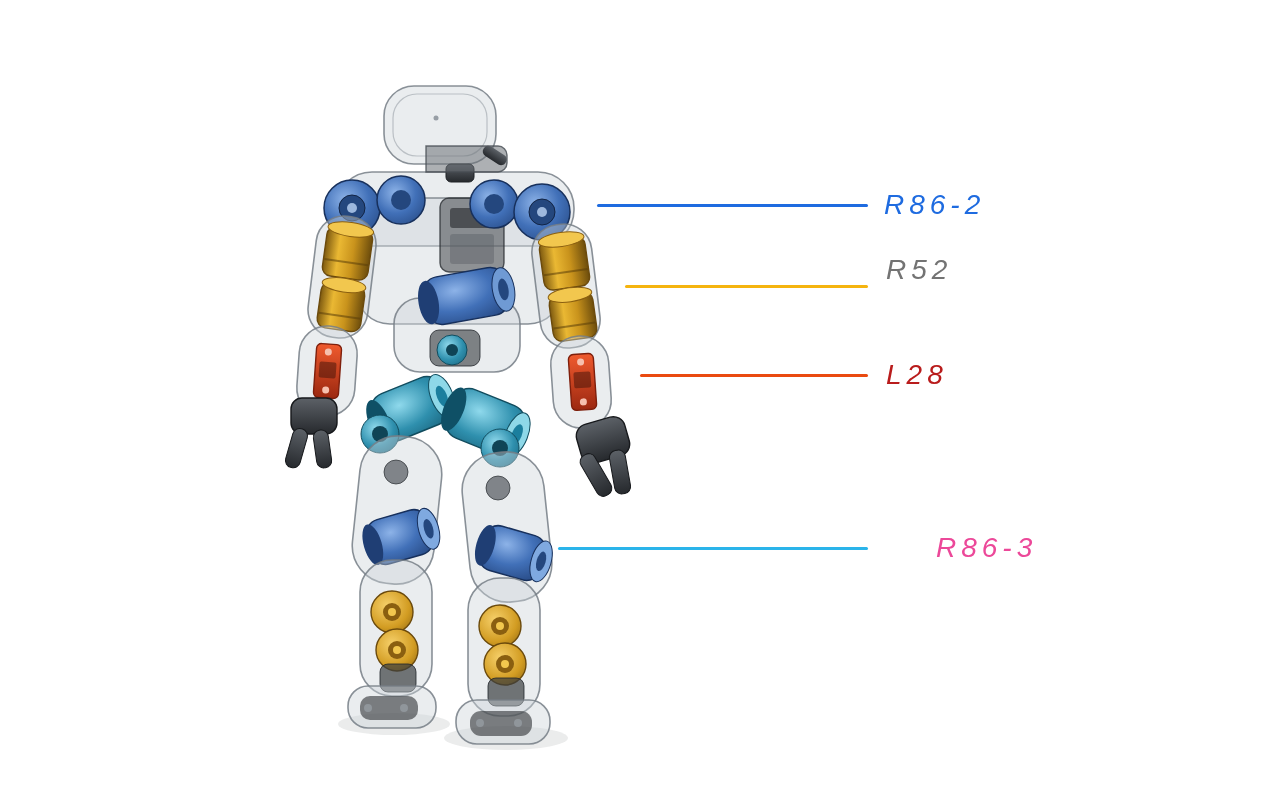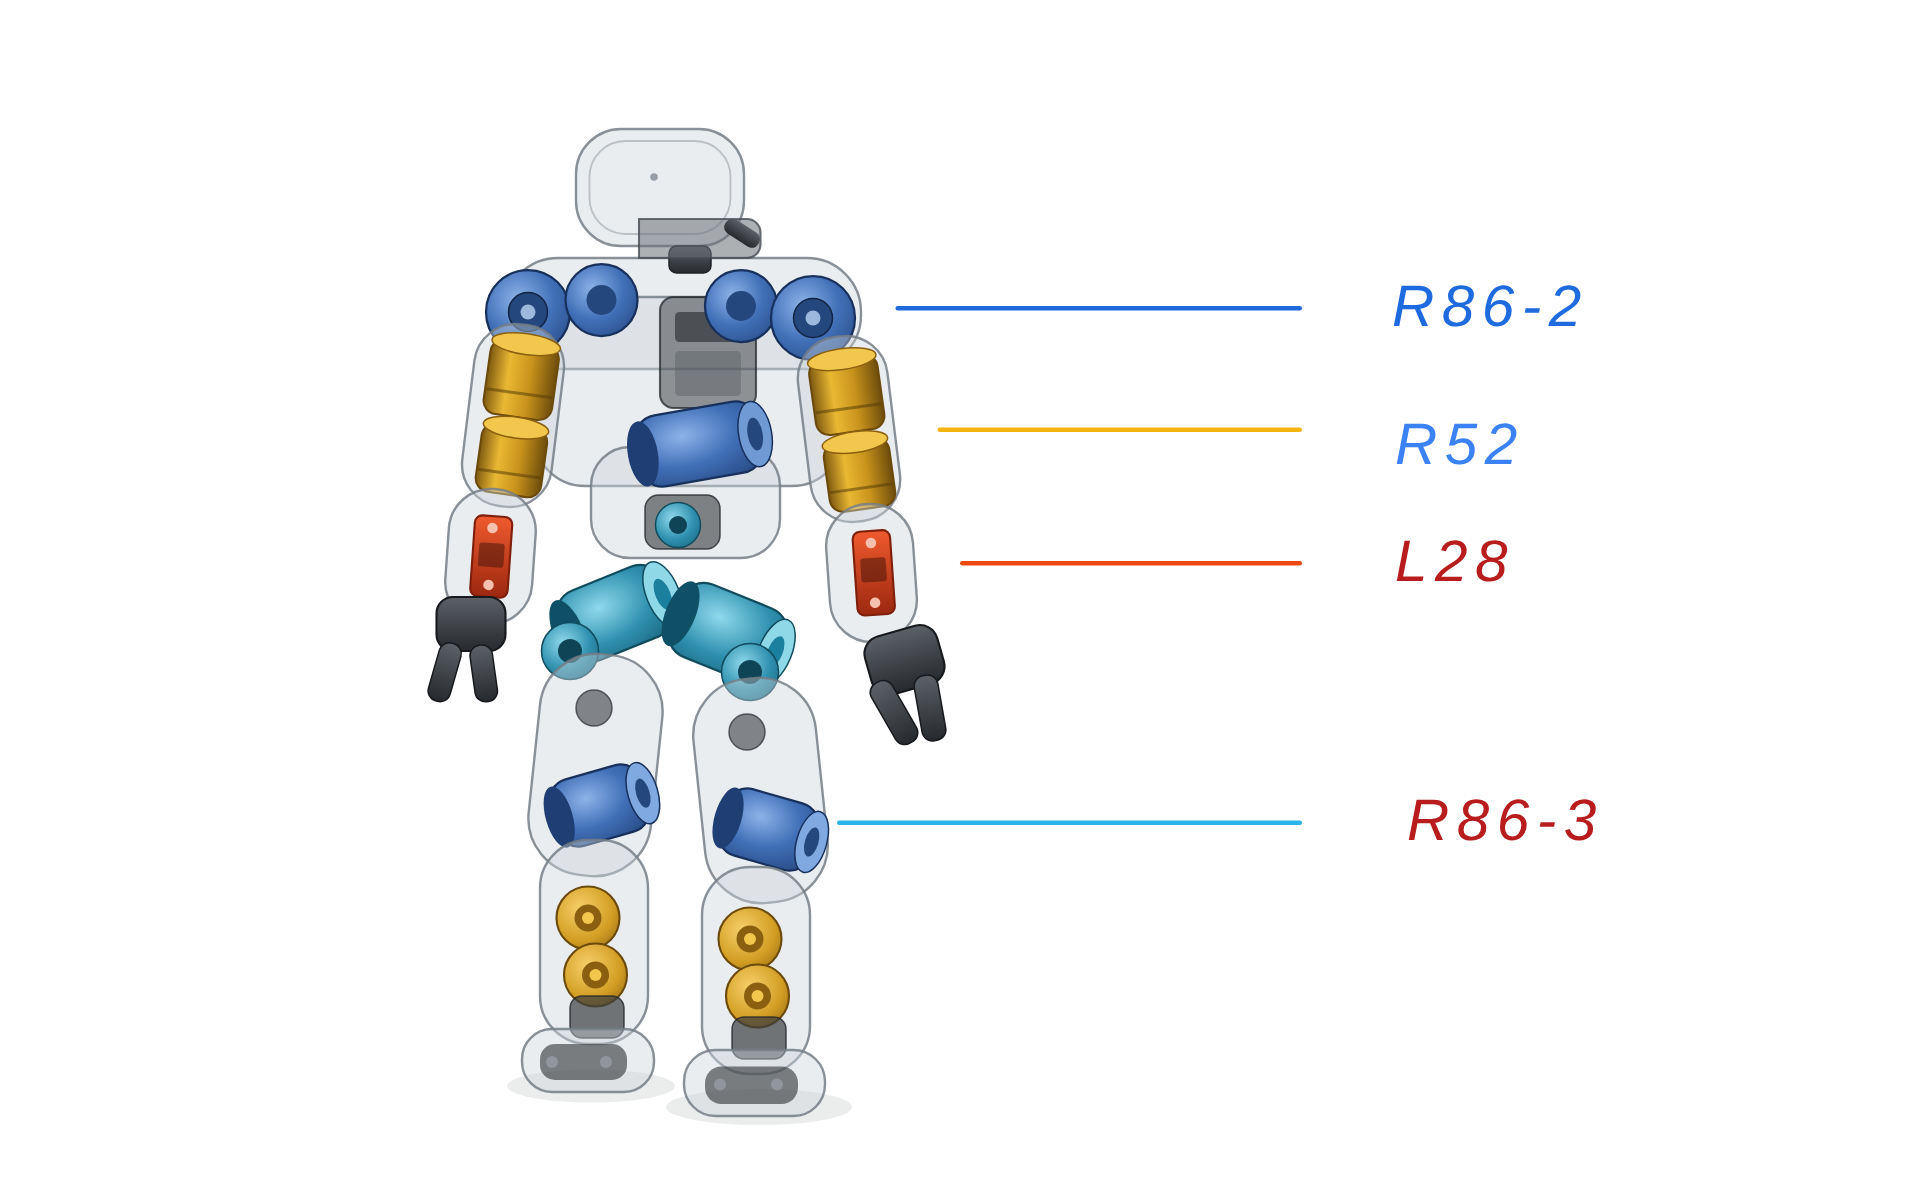--- a/index.html
+++ b/index.html
@@ -5,27 +5,26 @@
   * { margin: 0; padding: 0; box-sizing: border-box; }
   html, body { width: 1280px; height: 800px; background: #ffffff; overflow: hidden; }
   body { font-family: "Liberation Sans", sans-serif; position: relative; }
   .stage { position: absolute; left: 0; top: 0; width: 1280px; height: 800px; background: #ffffff; }
   .robot-svg { position: absolute; left: 0; top: 0; }
   .shell { fill: rgba(206,211,216,0.42); stroke: rgba(118,126,134,0.85); stroke-width: 1.6; }
   .annotations { position: absolute; left: 0; top: 0; width: 1280px; height: 800px; }
   .leader { position: absolute; height: 3px; border-radius: 2px; }
   .callout-label {
     position: absolute;
-    font-size: 39px;
+    font-size: 28px;
     font-style: italic;
     font-weight: 500;
     letter-spacing: 5px;
     line-height: 38px;
     white-space: nowrap;
-    margin-left: 44px;
   }
 </style>
 </head>
 <body>
 
 <div class="stage">
 
   <svg class="robot-svg" width="1280" height="800" viewBox="0 0 1280 800" aria-hidden="true">
     <defs>
       <radialGradient id="blueR" cx="0.38" cy="0.35" r="0.95">
@@ -220,22 +219,22 @@
       <circle cx="518" cy="723" r="4" fill="rgba(150,156,162,0.8)"></circle>
     </g>
   </svg>
 
   <div class="annotations">
 
     <div class="leader" style="left: 597px; top: 204px; width: 271px; background-color: rgb(30, 107, 224);"></div>
     <div class="callout-label" style="left: 884px; top: 186px; color: rgb(30, 107, 224);">R86-2</div>
 
     <div class="leader" style="left: 625px; top: 285px; width: 243px; background-color: rgb(245, 180, 15);"></div>
-    <div class="callout-label" style="left: 886px; top: 278px; color: #3b82f6;">R52</div>
+    <div class="callout-label" style="left: 886px; top: 251px; color: #737373;">R52</div>
 
     <div class="leader" style="left: 640px; top: 374px; width: 228px; background-color: rgb(234, 74, 16);"></div>
     <div class="callout-label" style="left: 886px; top: 356px; color: #b91c1c;">L28</div>
 
     <div class="leader" style="left: 558px; top: 547px; width: 310px; background-color: rgb(42, 180, 234);"></div>
-    <div class="callout-label" style="left: 894px; top: 529px; color: #b91c1c;">R86-3</div>
+    <div class="callout-label" style="left: 936px; top: 529px; color: #ec4899;">R86-3</div>
 
   </div>
 </div>
 
 </body></html>

